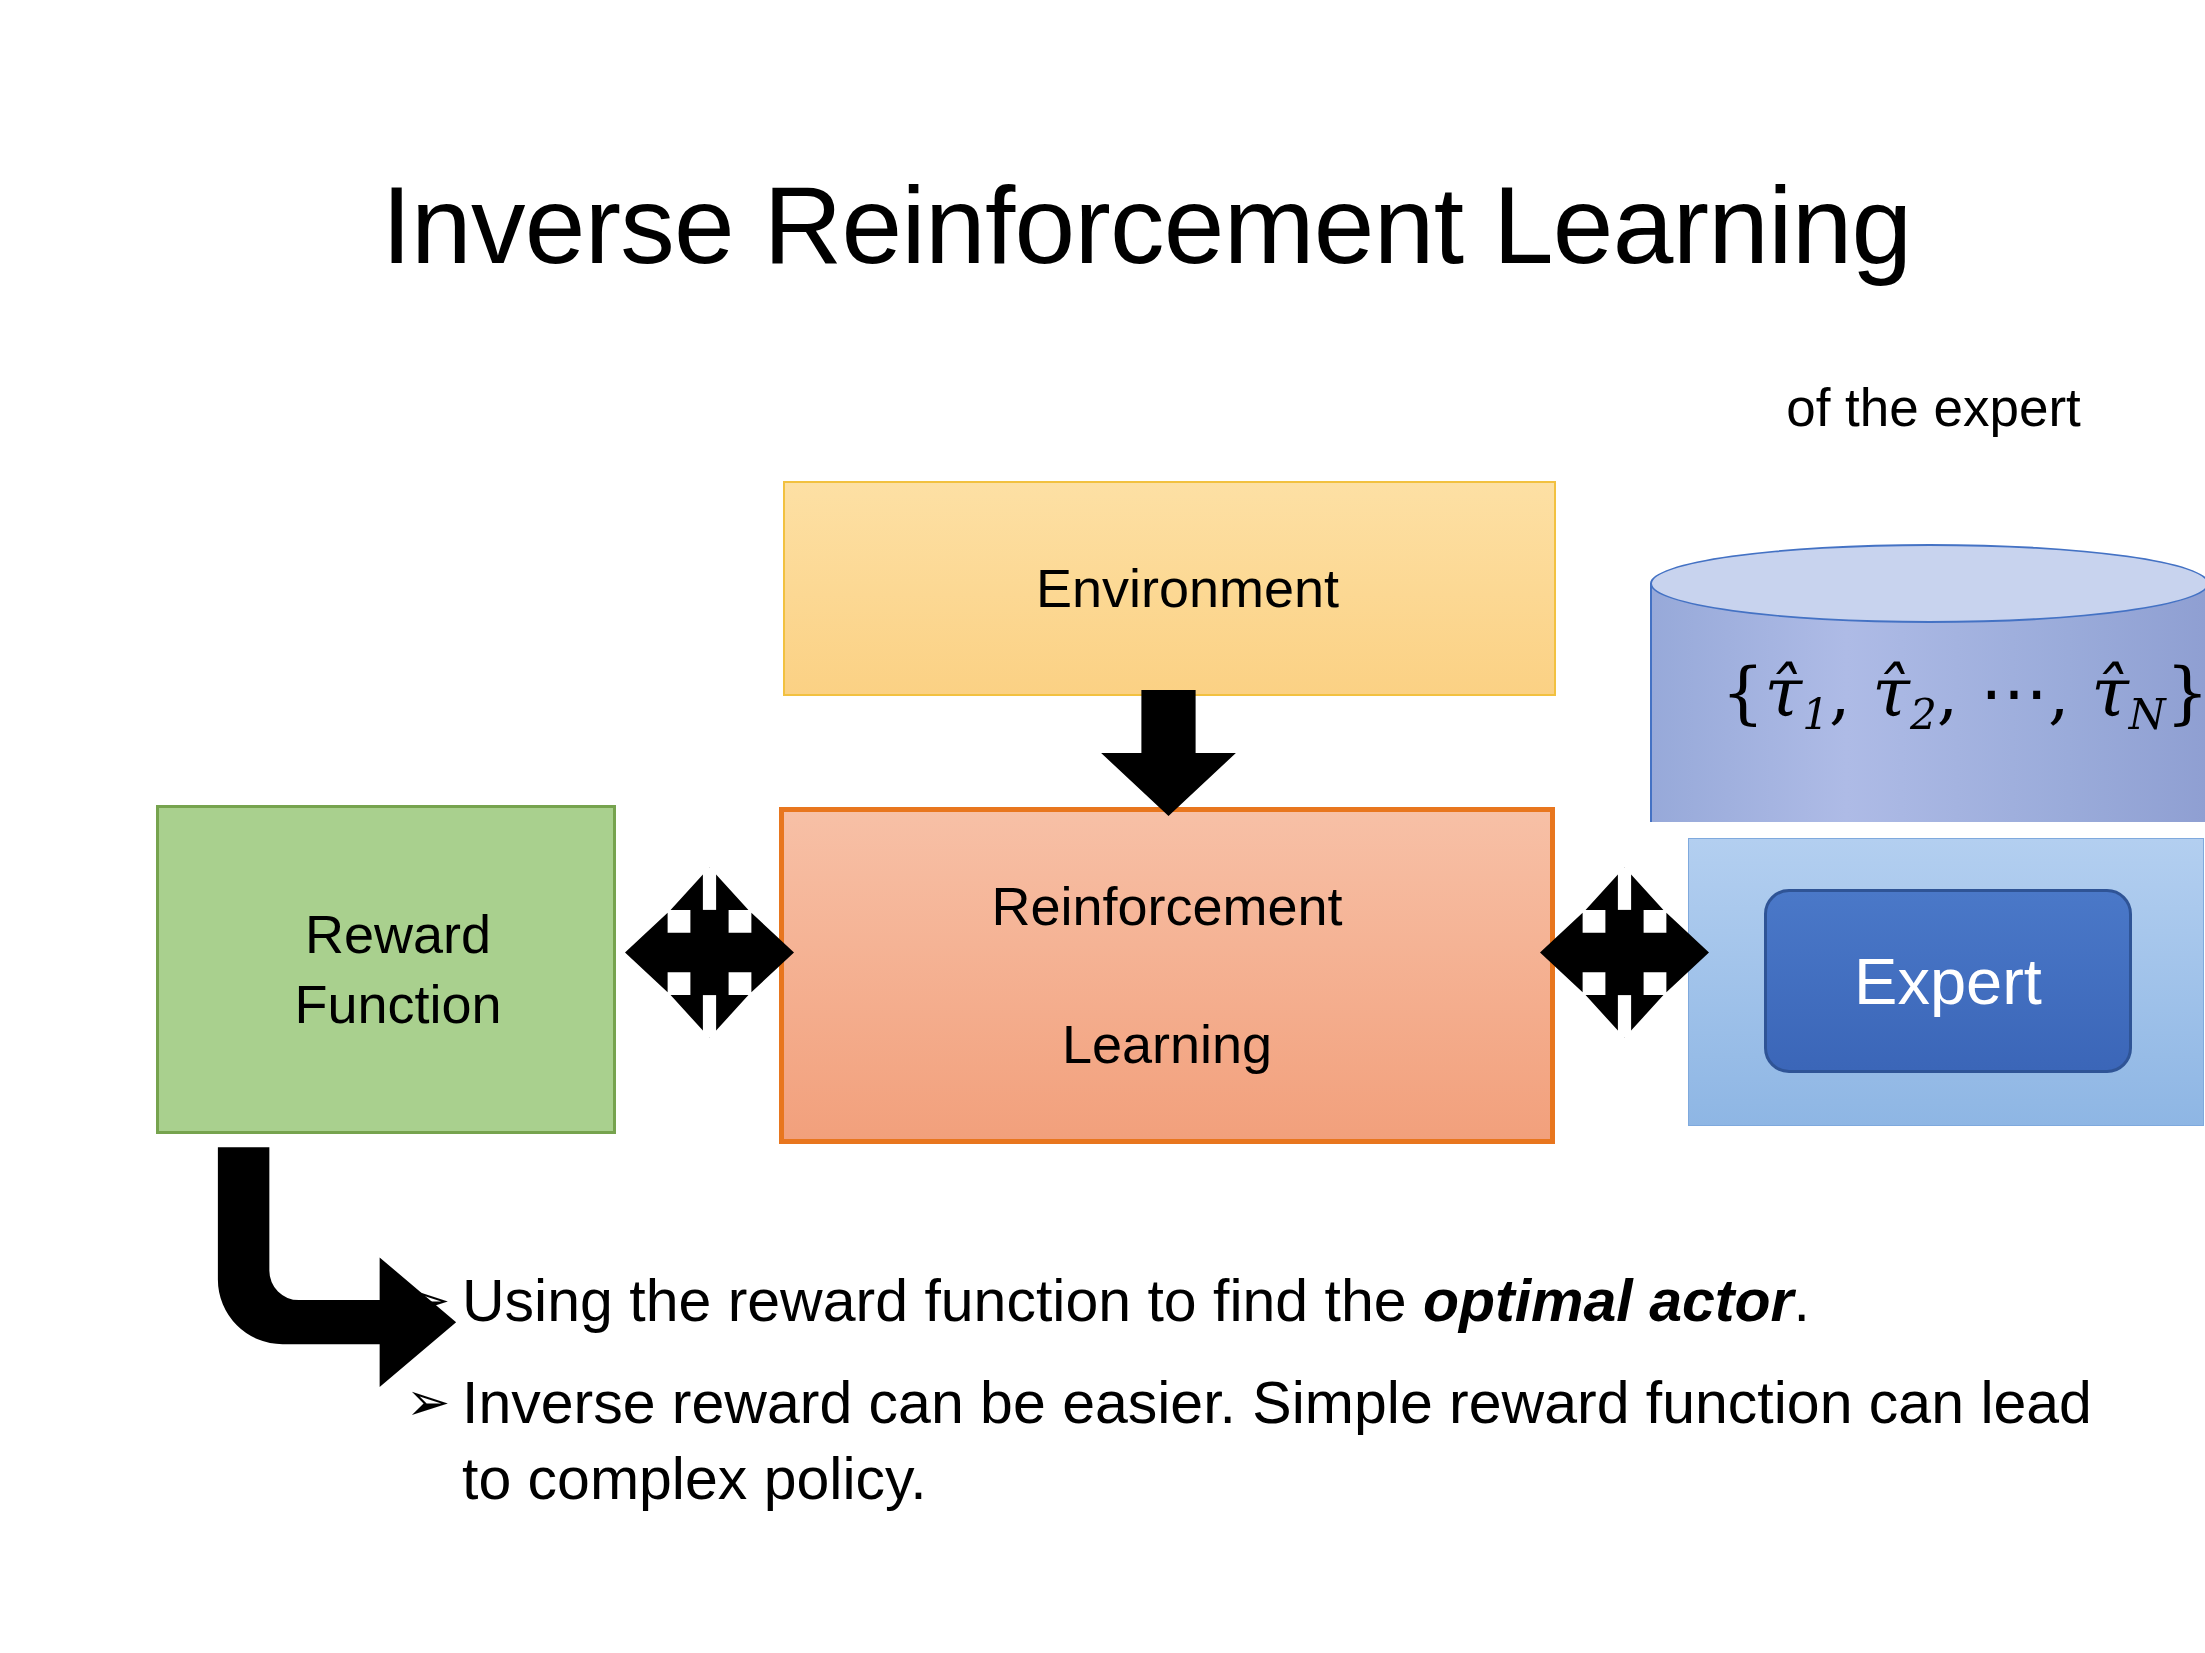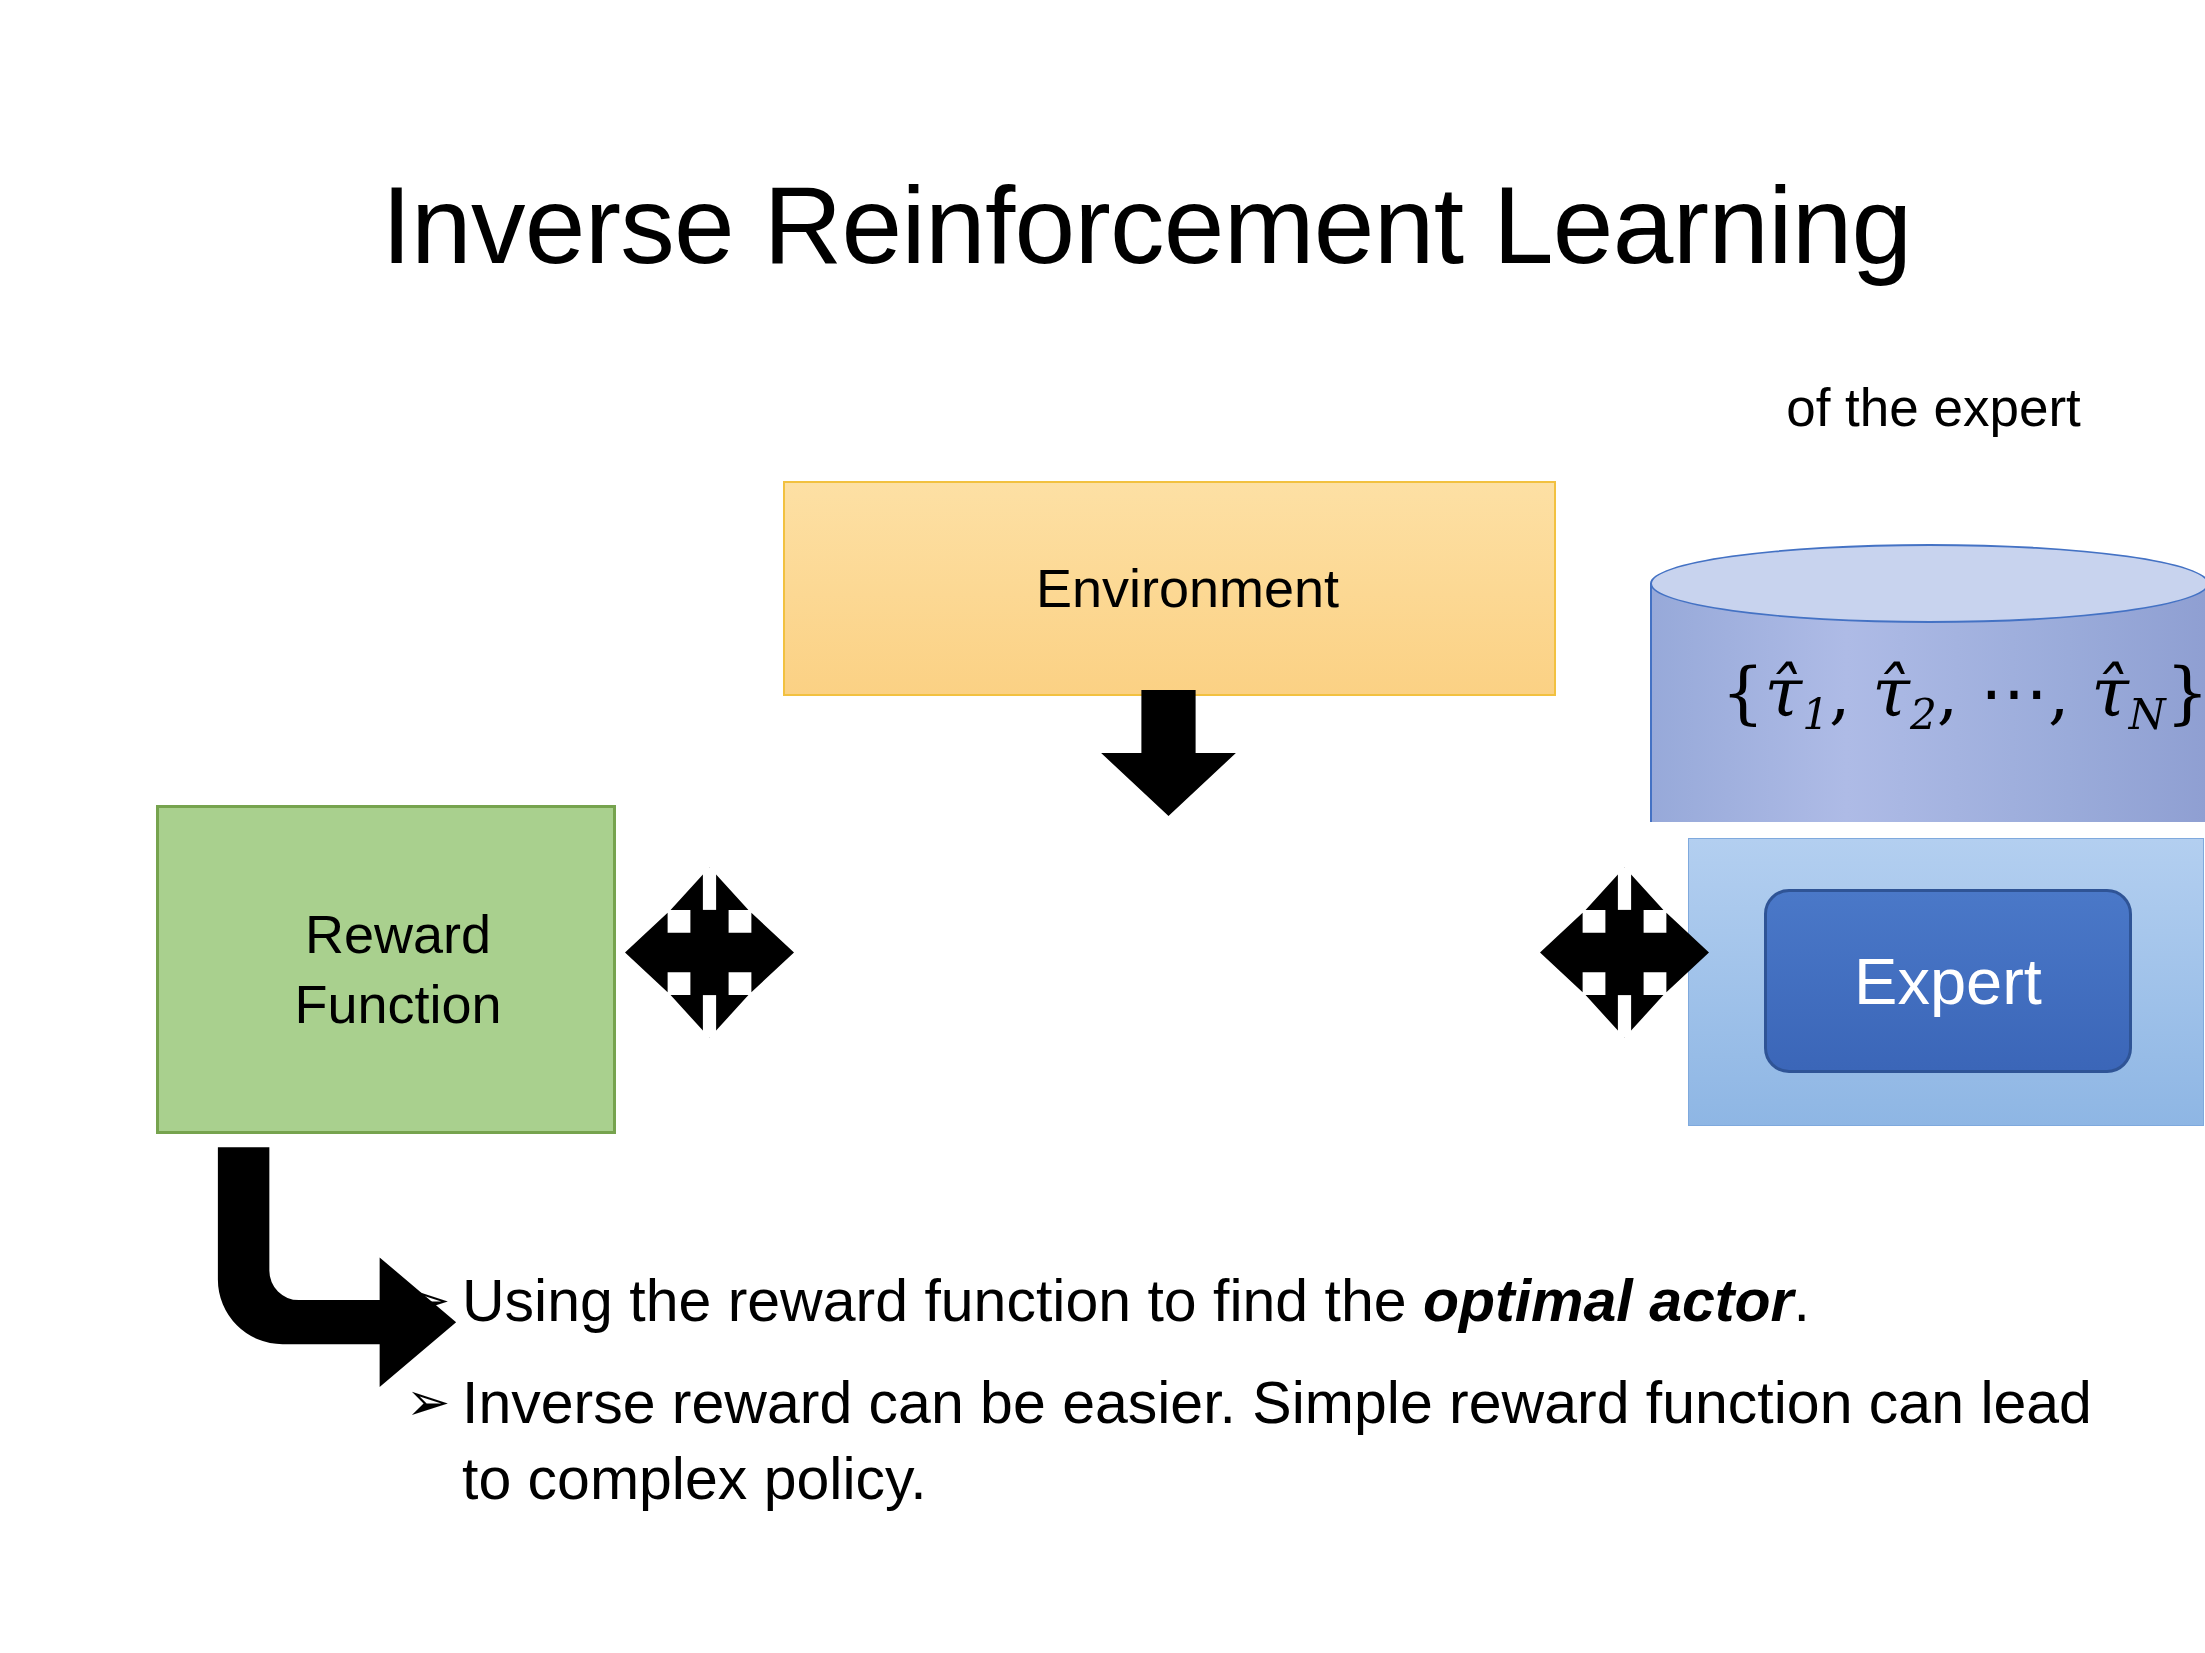--- a/index.html
+++ b/index.html
@@ -234,20 +234,27 @@
   </div>
 
   <div id="expert-box">
     <span>Expert</span>
   </div>
 
   <div id="env-box" class="flowbox">
     <span>Environment</span>
   </div>
 
+  <div id="rl-box" class="flowbox">
+    <span>
+      <span>Reinforcement</span><br>
+      <span style="display:inline-block;height:28px"></span><br>
+      <span>Learning</span>
+    </span>
+  </div>
 
   <div id="reward-box" class="flowbox">
     <span>
       <span>Reward</span><br>
       <span>Function</span>
     </span>
   </div>
 
   <svg id="arrow-env-rl" class="arrow-svg" viewBox="0 0 184 172">
     <polygon points="55,0 129,0 129,86 184,86 92,172 0,86 55,86" fill="#000000"></polygon>

